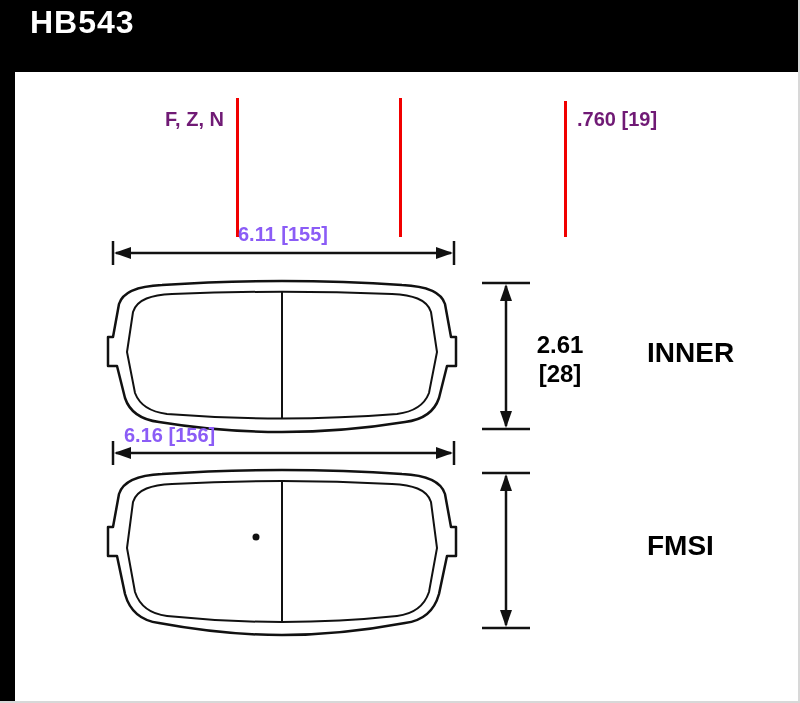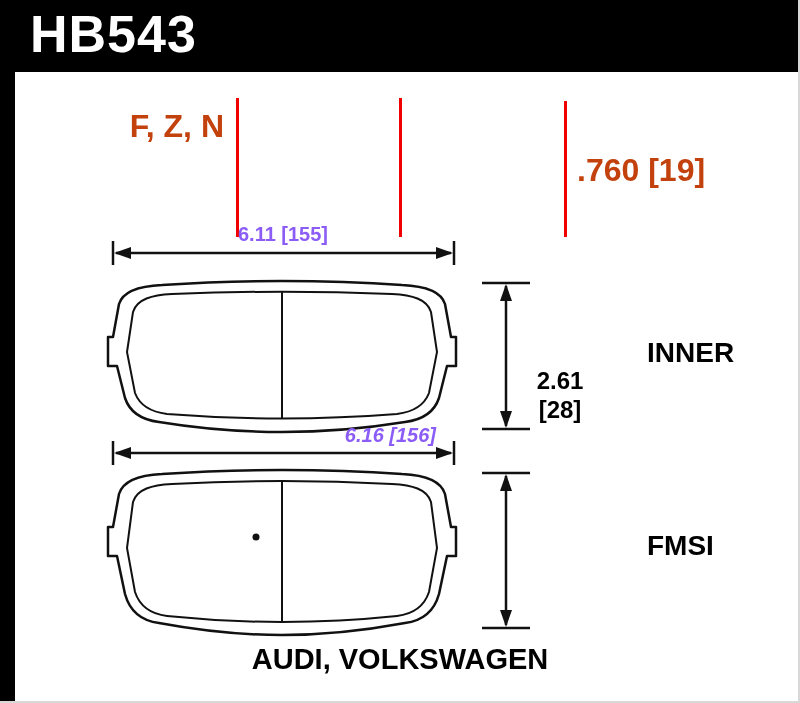--- a/index.html
+++ b/index.html
@@ -17,47 +17,47 @@
   .left-bar {
     position: absolute; left: 0; top: 0;
     width: 15px; height: 703px; background: #000000;
   }
   .banner {
     position: absolute; left: 0; top: 0;
     width: 800px; height: 72px; background: #000000;
   }
   .part-number {
     position: absolute; left: 30px; top: 4px;
-    color: #ffffff; font-size: 52px; font-weight: 700;
+    color: #ffffff; font-size: 32px; font-weight: 700;
     letter-spacing: 1px;
   }
   .redline {
     position: absolute; width: 3px; background: #f10000;
   }
   #redline-1 { left: 236px; top: 98px;  height: 139px; }
   #redline-2 { left: 399px; top: 98px;  height: 139px; }
   #redline-3 { left: 564px; top: 101px; height: 136px; }
   .hdr-text {
     position: absolute; top: 108px;
-    font-size: 32px; font-weight: 700; color: #c2410c;
+    font-size: 20px; font-weight: 700; color: #701a75;
     white-space: nowrap;
   }
   #compounds { left: 118px; width: 106px; text-align: right; }
   #fmsi { left: 252px; }
-  #thickness { left: 577px; margin-top: 44px; }
+  #thickness { left: 577px; }
   .dim-text {
     position: absolute; font-size: 20px; font-weight: 700;
     color: #8b5cf6; white-space: nowrap;
   }
   #dim-width-inner { left: 133px; top: 223px; width: 300px; text-align: center; }
-  #dim-width-outer { left: 136px; top: 424px; width: 300px; text-align: right; font-style: italic; }
+  #dim-width-outer { left: 124px; top: 424px; width: 300px; text-align: left; }
   .dim-height {
     position: absolute; left: 524px; width: 72px;
     font-size: 24px; font-weight: 700; text-align: center;
-    line-height: 29px; color: #000000; margin-top: 36px;
+    line-height: 29px; color: #000000;
   }
   #dim-height-inner { top: 330px; }
   #dim-height-outer { top: 521px; }
   .side-label {
     position: absolute; left: 612px;
     font-size: 28px; font-weight: 700; color: #000000; margin-left: 35px;
   }
   #label-inner { top: 337px; }
   #label-outer { top: 530px; }
   .footer-text {
@@ -187,15 +187,14 @@
   <div class="dim-text" id="dim-width-inner">6.11 [155]</div>
   <div class="dim-height" id="dim-height-inner">
     <div>2.61</div>
     <div>[28]</div>
   </div>
   <div class="side-label" id="label-inner">INNER</div>
 
   <div class="dim-text" id="dim-width-outer">6.16 [156]</div>
   <div class="side-label" id="label-outer">FMSI</div>
 
-  <div class="footer-text">AUDI, VOLKSWAGEN</div>
 
 </div>
 
 </body></html>

